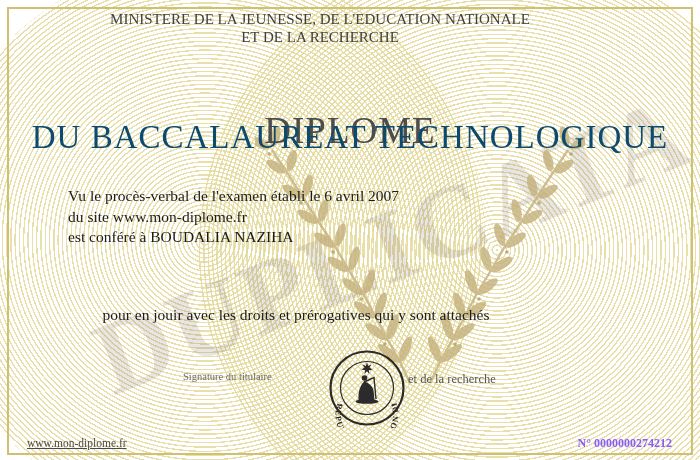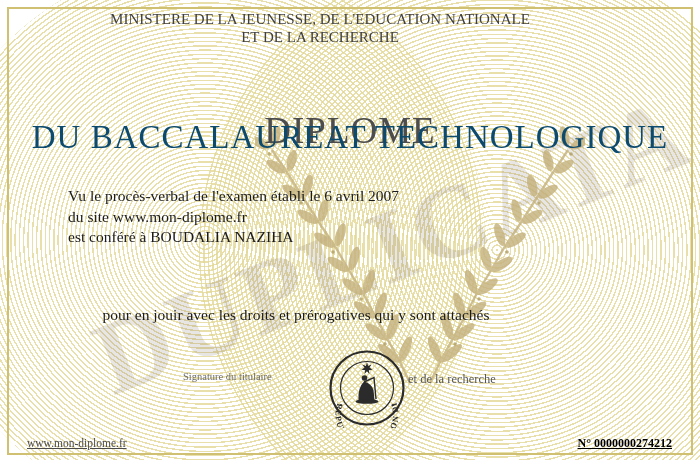--- a/index.html
+++ b/index.html
@@ -28,21 +28,21 @@
   .layer{position:absolute;z-index:5;}
   .header{left:0;top:10px;width:640px;text-align:center;color:#3f3f3f;font-size:15px;line-height:18px;}
   .title{left:0;top:74px;width:700px;text-align:center;color:#4d4d4d;font-size:37px;line-height:40px;letter-spacing:1px;margin-top:37px;}
   .subtitle{left:0;top:119px;width:700px;text-align:center;color:#0c4a6e;font-size:33px;line-height:36px;letter-spacing:1px;white-space:nowrap;}
   .body-block{left:68px;top:186px;width:560px;color:#1c1c1c;font-size:15.5px;line-height:20.5px;}
   .closing{left:0;top:306px;width:592px;text-align:center;color:#1c1c1c;font-size:15.5px;}
   .signature{left:158px;top:371px;color:#6b6b6b;font-size:10.5px;padding-left:25px;}
   .ministry{left:408px;top:369px;color:#555;font-size:12.5px;line-height:21px;}
   .seal{position:absolute;left:328px;top:348px;z-index:6;}
   .footer-site{left:27px;top:437px;color:#4a4a4a;font-size:11.5px;text-decoration:underline;}
-  .footer-serial{right:28px;top:436px;color:#000000;font-size:12px;font-weight:bold;text-align:center;left:auto;text-decoration:underline;}
+  .footer-serial{right:28px;top:436px;color:#8b5cf6;font-size:12px;font-weight:bold;text-align:center;left:auto;}
 </style>
 </head>
 <body>
 
 <div class="page">
 
   <div class="disc disc-left"></div>
   <div class="disc disc-right"></div>
 
   <div class="watermark">DUPLICATA</div>

